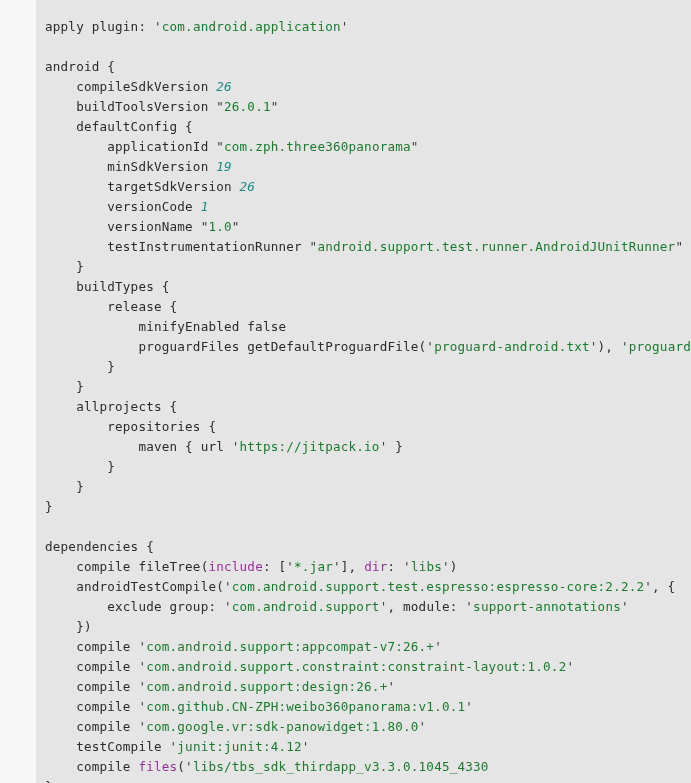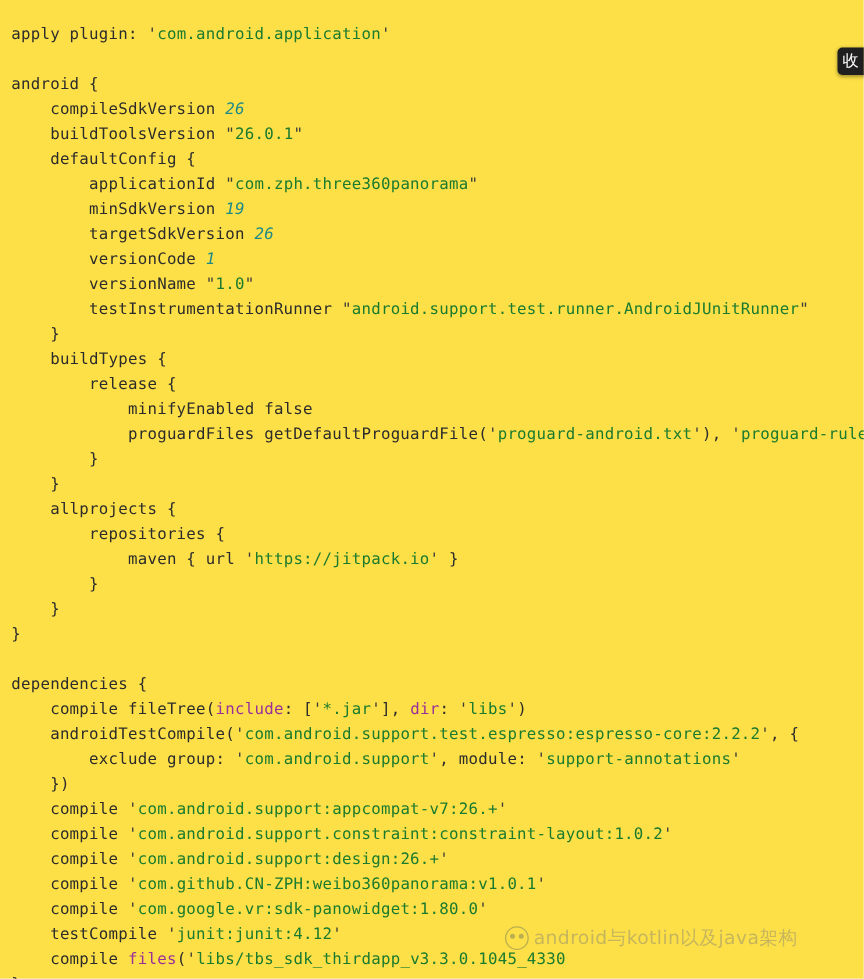--- a/index.html
+++ b/index.html
@@ -12,22 +12,23 @@
     width: 691px;
     height: 783px;
     overflow: hidden;
     position: relative;
     font-family: "Liberation Mono", "DejaVu Sans Mono", monospace;
   }
 
   #code-surface {
     position: absolute;
     inset: 0;
-    background: #fde047;
+    background: #e5e5e5;
     padding: 0;
+    margin-left: 36px;
   }
 
   .code-lines {
     position: absolute;
     top: 4px;
     left: 9px;
     right: 0;
     font-size: 12.6px;
     line-height: 20px;
     letter-spacing: 0.2px;
@@ -125,18 +126,14 @@
 <body>
 
 <div id="code-surface">
 
   <pre class="code-lines" id="code-lines"><span class="line"><span class="t-plain">apply plugin: </span><span class="t-quote">'</span><span class="t-str">com.android.application</span><span class="t-quote">'</span></span><span class="line">&nbsp;</span><span class="line"><span class="t-plain">android {</span></span><span class="line"><span class="t-plain">    compileSdkVersion </span><span class="t-num">26</span></span><span class="line"><span class="t-plain">    buildToolsVersion </span><span class="t-quote">"</span><span class="t-str">26.0.1</span><span class="t-quote">"</span></span><span class="line"><span class="t-plain">    defaultConfig {</span></span><span class="line"><span class="t-plain">        applicationId </span><span class="t-quote">"</span><span class="t-str">com.zph.three360panorama</span><span class="t-quote">"</span></span><span class="line"><span class="t-plain">        minSdkVersion </span><span class="t-num">19</span></span><span class="line"><span class="t-plain">        targetSdkVersion </span><span class="t-num">26</span></span><span class="line"><span class="t-plain">        versionCode </span><span class="t-num">1</span></span><span class="line"><span class="t-plain">        versionName </span><span class="t-quote">"</span><span class="t-str">1.0</span><span class="t-quote">"</span></span><span class="line"><span class="t-plain">        testInstrumentationRunner </span><span class="t-quote">"</span><span class="t-str">android.support.test.runner.AndroidJUnitRunner</span><span class="t-quote">"</span></span><span class="line"><span class="t-plain">    }</span></span><span class="line"><span class="t-plain">    buildTypes {</span></span><span class="line"><span class="t-plain">        release {</span></span><span class="line"><span class="t-plain">            minifyEnabled false</span></span><span class="line"><span class="t-plain">            proguardFiles getDefaultProguardFile(</span><span class="t-quote">'</span><span class="t-str">proguard-android.txt</span><span class="t-quote">'</span><span class="t-plain">), </span><span class="t-quote">'</span><span class="t-str">proguard-rules.pro</span></span><span class="line"><span class="t-plain">        }</span></span><span class="line"><span class="t-plain">    }</span></span><span class="line"><span class="t-plain">    allprojects {</span></span><span class="line"><span class="t-plain">        repositories {</span></span><span class="line"><span class="t-plain">            maven { url </span><span class="t-quote">'</span><span class="t-str">https://jitpack.io</span><span class="t-quote">'</span><span class="t-plain"> }</span></span><span class="line"><span class="t-plain">        }</span></span><span class="line"><span class="t-plain">    }</span></span><span class="line"><span class="t-plain">}</span></span><span class="line">&nbsp;</span><span class="line"><span class="t-plain">dependencies {</span></span><span class="line"><span class="t-plain">    compile fileTree(</span><span class="t-arg">include</span><span class="t-plain">: [</span><span class="t-quote">'</span><span class="t-str">*.jar</span><span class="t-quote">'</span><span class="t-plain">], </span><span class="t-arg">dir</span><span class="t-plain">: </span><span class="t-quote">'</span><span class="t-str">libs</span><span class="t-quote">'</span><span class="t-plain">)</span></span><span class="line"><span class="t-plain">    androidTestCompile(</span><span class="t-quote">'</span><span class="t-str">com.android.support.test.espresso:espresso-core:2.2.2</span><span class="t-quote">'</span><span class="t-plain">, {</span></span><span class="line"><span class="t-plain">        exclude group: </span><span class="t-quote">'</span><span class="t-str">com.android.support</span><span class="t-quote">'</span><span class="t-plain">, module: </span><span class="t-quote">'</span><span class="t-str">support-annotations</span><span class="t-quote">'</span></span><span class="line"><span class="t-plain">    })</span></span><span class="line"><span class="t-plain">    compile </span><span class="t-quote">'</span><span class="t-str">com.android.support:appcompat-v7:26.+</span><span class="t-quote">'</span></span><span class="line"><span class="t-plain">    compile </span><span class="t-quote">'</span><span class="t-str">com.android.support.constraint:constraint-layout:1.0.2</span><span class="t-quote">'</span></span><span class="line"><span class="t-plain">    compile </span><span class="t-quote">'</span><span class="t-str">com.android.support:design:26.+</span><span class="t-quote">'</span></span><span class="line"><span class="t-plain">    compile </span><span class="t-quote">'</span><span class="t-str">com.github.CN-ZPH:weibo360panorama:v1.0.1</span><span class="t-quote">'</span></span><span class="line"><span class="t-plain">    compile </span><span class="t-quote">'</span><span class="t-str">com.google.vr:sdk-panowidget:1.80.0</span><span class="t-quote">'</span></span><span class="line"><span class="t-plain">    testCompile </span><span class="t-quote">'</span><span class="t-str">junit:junit:4.12</span><span class="t-quote">'</span></span><span class="line"><span class="t-plain">    compile </span><span class="t-fn">files</span><span class="t-plain">(</span><span class="t-quote">'</span><span class="t-str">libs/tbs_sdk_thirdapp_v3.3.0.1045_4330</span></span><span class="line"><span class="t-plain">}</span></span></pre>
 
   <div id="collapse-button">
     <span class="btn-label">收</span>
   </div>
 
-  <div id="watermark">
-    <span class="wm-logo"></span>
-    <span class="wm-text">android与kotlin以及java架构</span>
-  </div>
 
 </div>
 
 </body></html>

